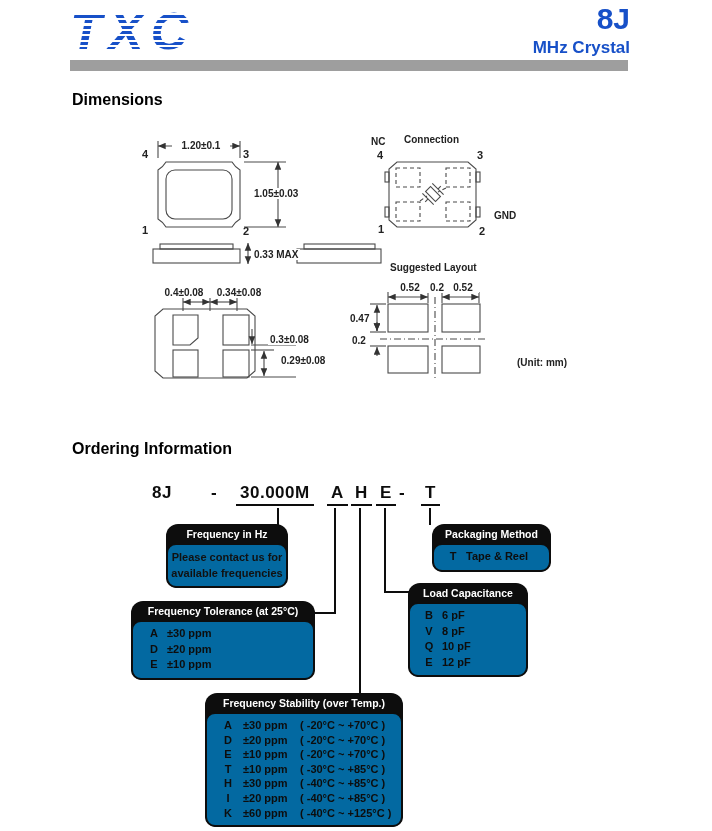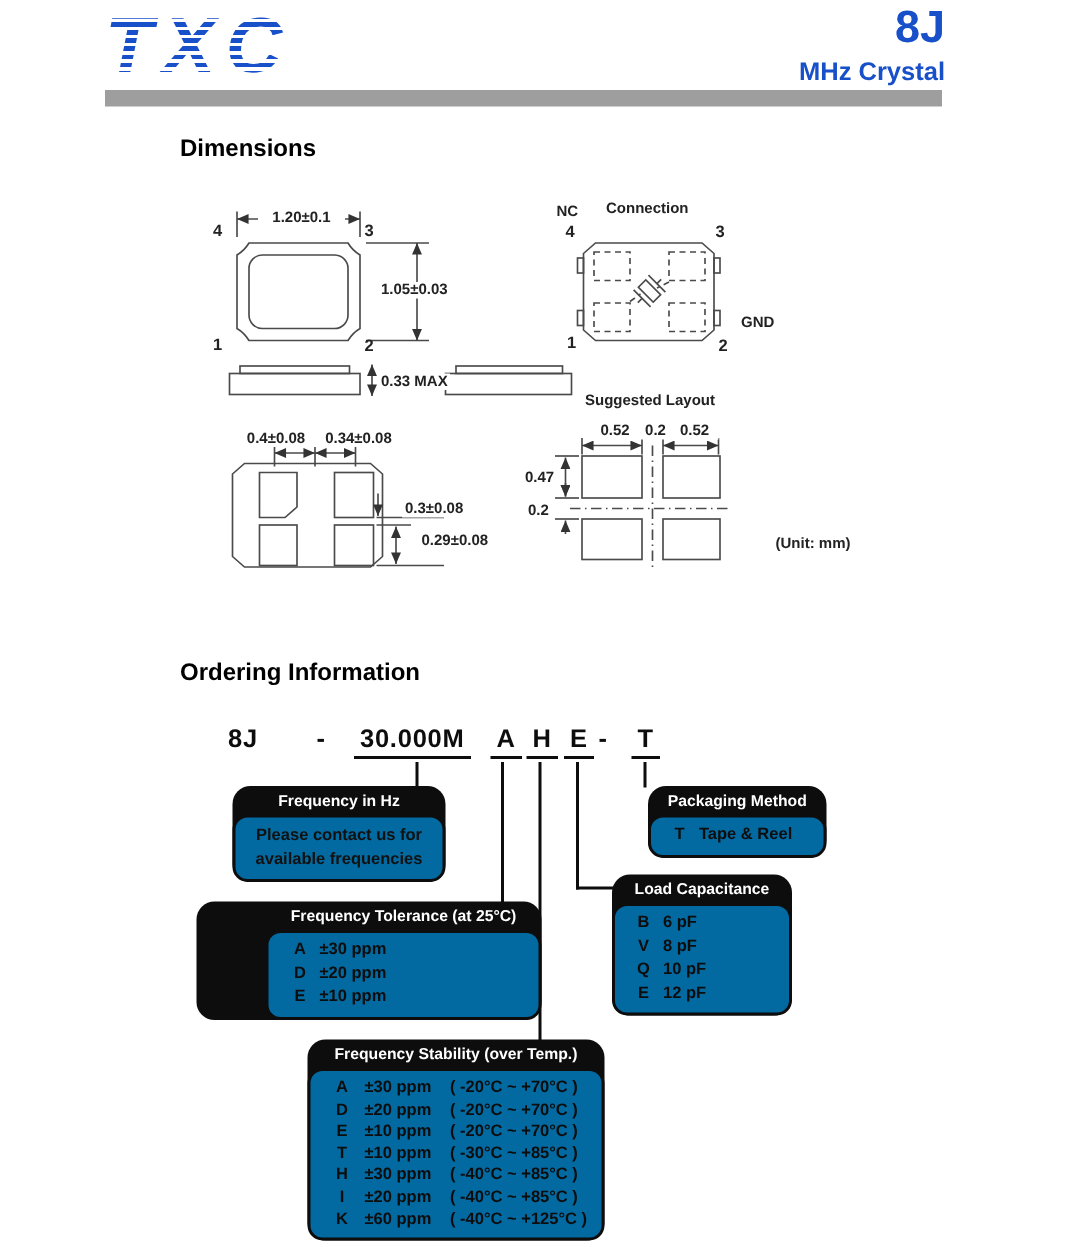--- a/index.html
+++ b/index.html
@@ -18,21 +18,21 @@
     position:absolute; inset:0;
     background:repeating-linear-gradient(180deg, transparent 0 3.2px, #fff 3.2px 5.4px);
     pointer-events:none;
   }
   #model { position:absolute; left:500px; top:3px; width:130px; text-align:right;
     font-size:30px; font-weight:bold; color:#1750C8; line-height:32px;}
   #subtitle { position:absolute; left:470px; top:38px; width:160px; text-align:right;
     font-size:17px; font-weight:bold; color:#1750C8;}
   #graybar { position:absolute; left:70px; top:60px; width:558px; height:11px; background:#9E9E9E; }
 
-  .h1 { position:absolute; font-size:16px; font-weight:bold; color:#000;margin-left:48px; }
+  .h1 { position:absolute; font-size:16px; font-weight:bold; color:#000; }
 
   
   .dl { position:absolute; font-size:10px; font-weight:600; color:#222;
         background:#fff; padding:0 2px; white-space:nowrap; }
   .dt { position:absolute; font-size:10px; font-weight:600; color:#222; white-space:nowrap; }
   .pin { position:absolute; font-size:11px; font-weight:600; color:#222; }
   svg.draw { position:absolute; left:0; top:0; pointer-events:none; }
 
   
   .pn { position:absolute; top:483px; font-size:17px; font-weight:bold; color:#0d0d0d;
@@ -208,29 +208,29 @@
   <span class="pn u" style="left:421px;">T</span>
 
   <div class="cl" style="left:277px; top:508px; width:2px; height:17px;"></div>
   <div class="cl" style="left:334px; top:508px; width:2px; height:106px;"></div>
   <div class="cl" style="left:313px; top:612px; width:23px; height:2px;"></div>
   <div class="cl" style="left:359px; top:508px; width:2px; height:186px;"></div>
   <div class="cl" style="left:384px; top:508px; width:2px; height:85px;"></div>
   <div class="cl" style="left:384px; top:591px; width:25px; height:2px;"></div>
   <div class="cl" style="left:429px; top:508px; width:2px; height:17px;"></div>
 
-  <div class="obox" style="left:155px; top:524px; width:142px;">
+  <div class="obox" style="left:166px; top:524px; width:122px;">
     <div class="t">Frequency in Hz</div>
     <div class="b">
       <div class="center2">Please contact us for</div>
       <div class="center2">available frequencies</div>
     </div>
   </div>
 
-  <div class="obox" style="left:131px; top:601px; width:184px;padding-left:46px;">
+  <div class="obox" style="left:131px; top:601px; width:184px;">
     <div class="t">Frequency Tolerance (at 25°C)</div>
     <div class="b" style="padding-left:8px;">
       <div class="row">
         <span class="c">A</span>
         <span class="v">±30 ppm</span>
       </div>
       <div class="row">
         <span class="c">D</span>
         <span class="v">±20 ppm</span>
       </div>

